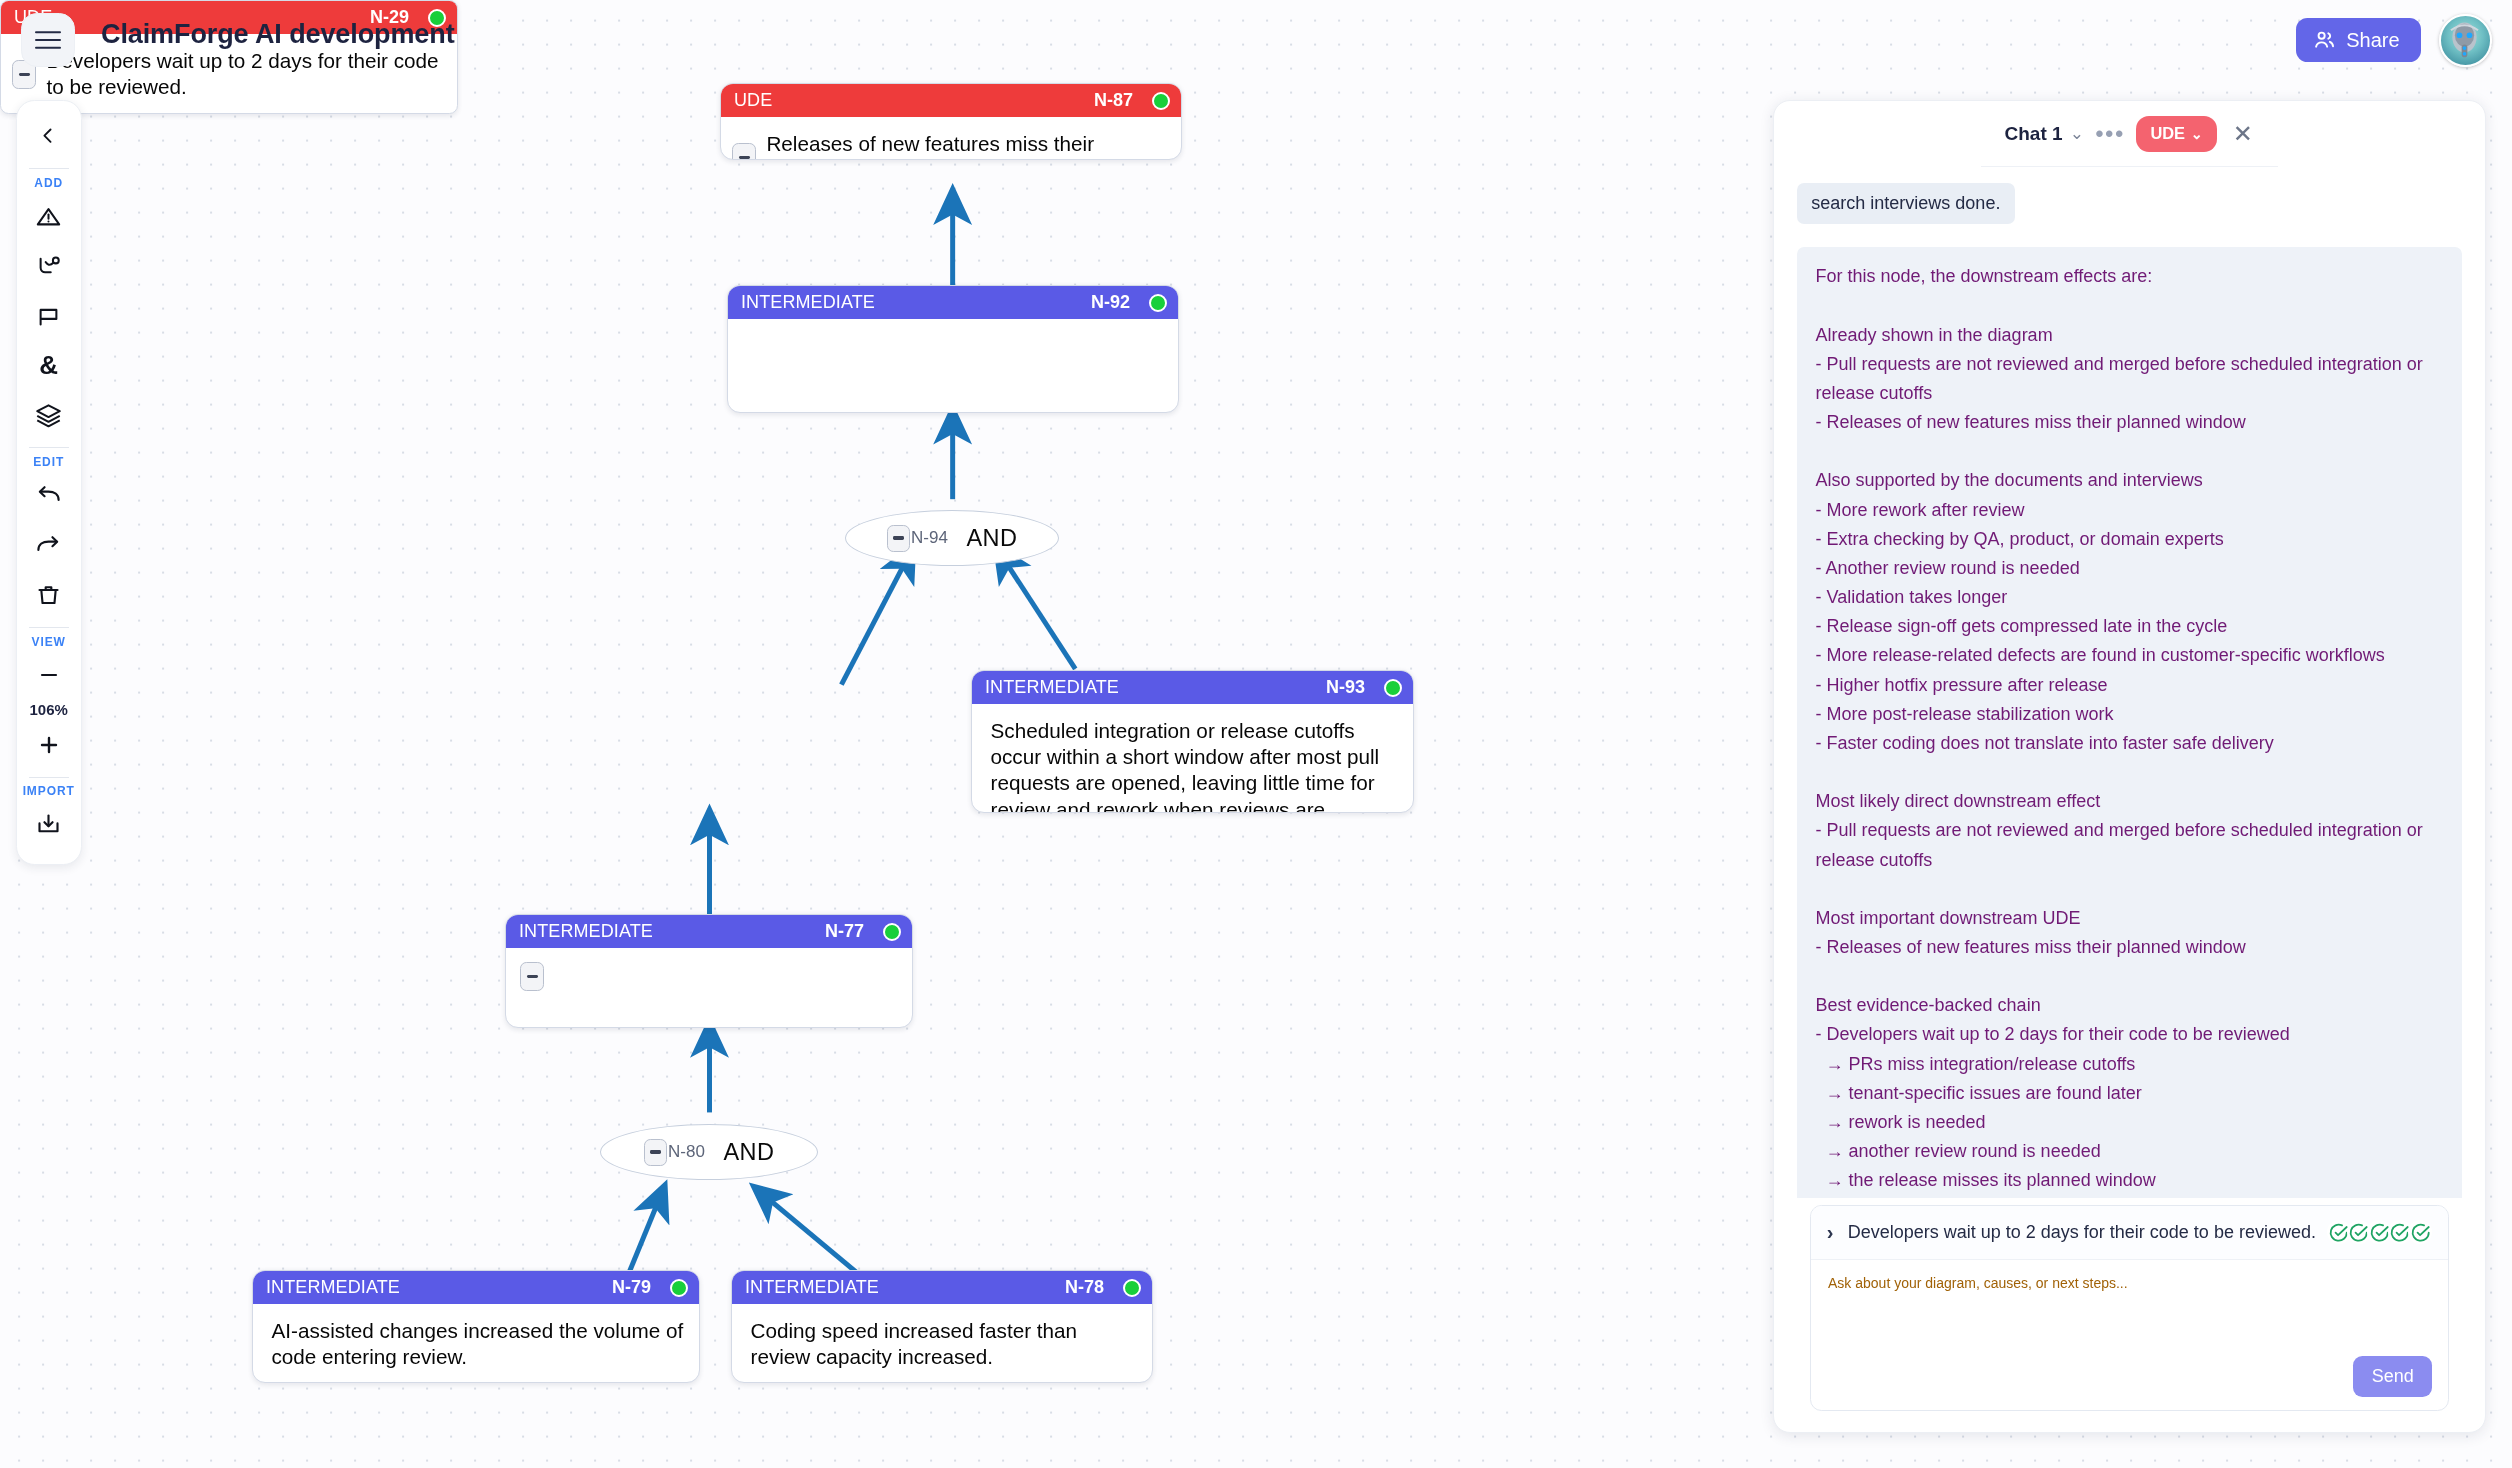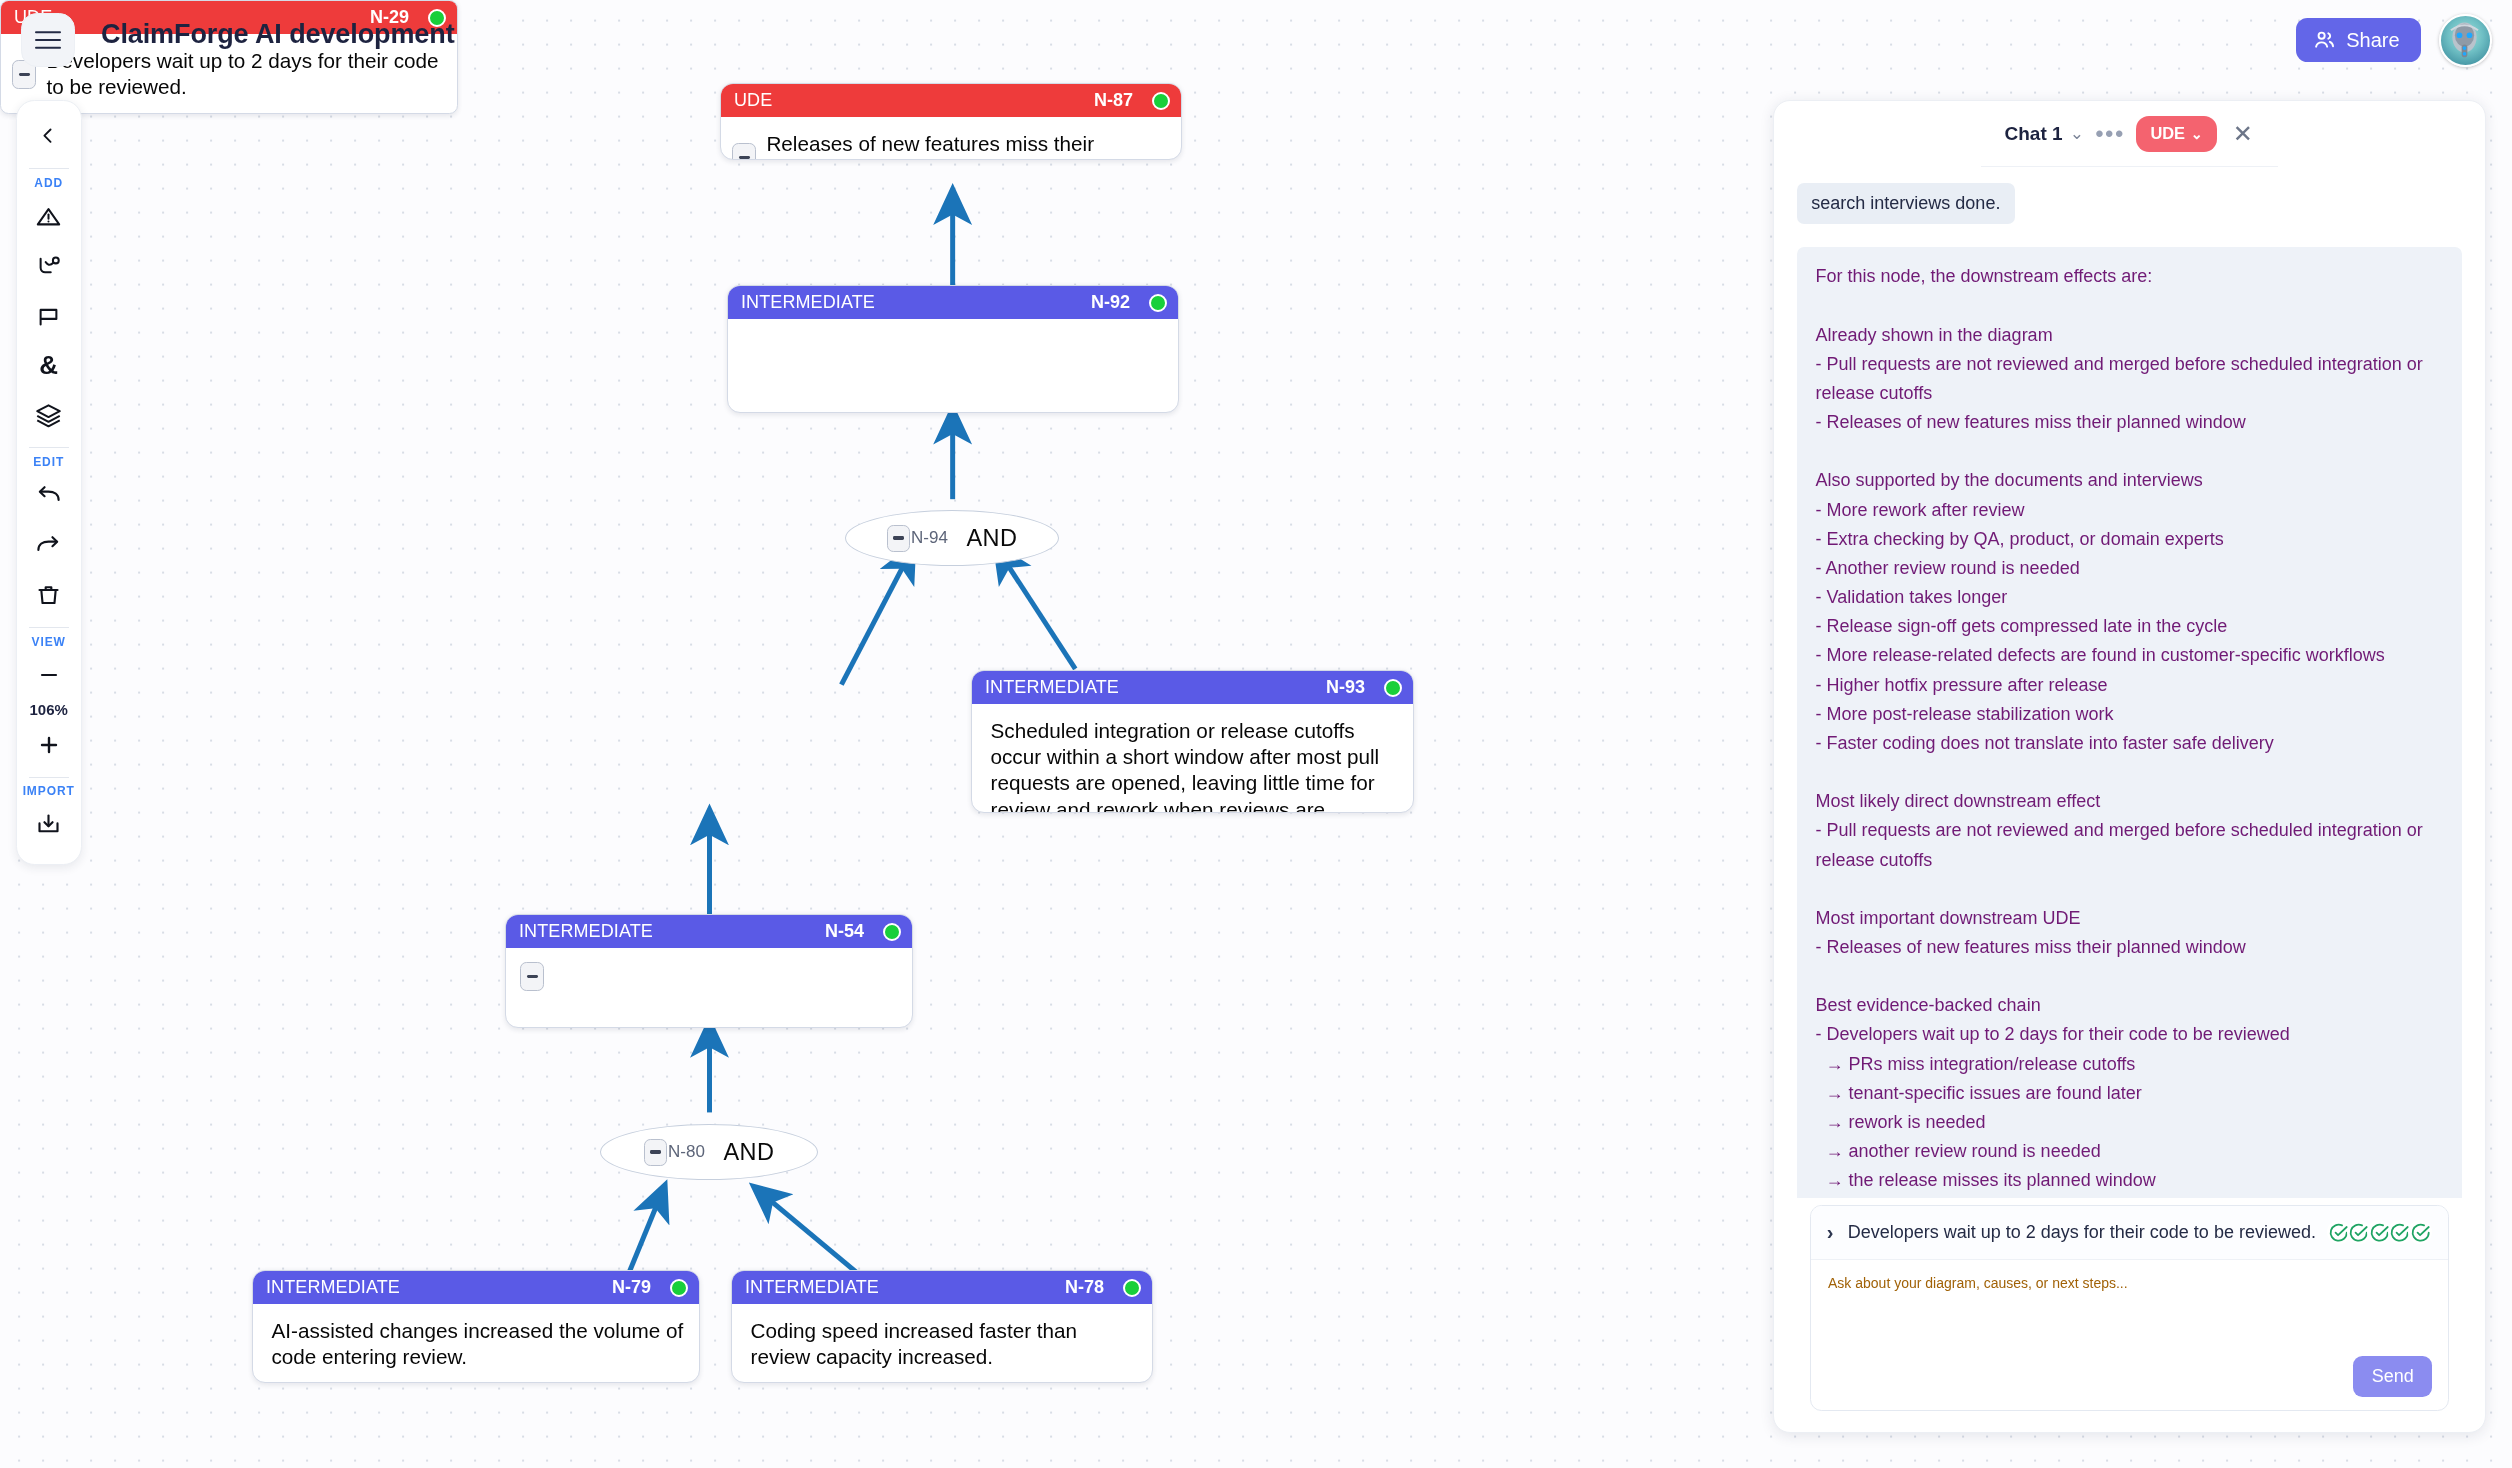--- a/index.html
+++ b/index.html
@@ -279,21 +279,21 @@
         <span class="dot"></span>
       </div>
       <div class="node-body" style="padding-left:18.5px;">
         <div class="node-text">Scheduled integration or release cutoffs occur within a short window after most pull requests are opened, leaving little time for review and rework when reviews are delayed</div>
       </div>
     </div>
 
     <div class="node" style="left:505px; top:914px; width:408px; height:114px;">
       <div class="node-hdr hdr-int">
         <span class="type">INTERMEDIATE</span>
-        <span class="nid">N-54</span>
+        <span class="nid">N-77</span>
         <span class="dot"></span>
       </div>
       <div class="node-body" style="padding-left:14.3px;">
         <span class="toggle">
             <i></i>
           </span>
       </div>
     </div>
 
     <div class="andnode" style="left:600px; top:1124px; width:218px; height:56px;">

